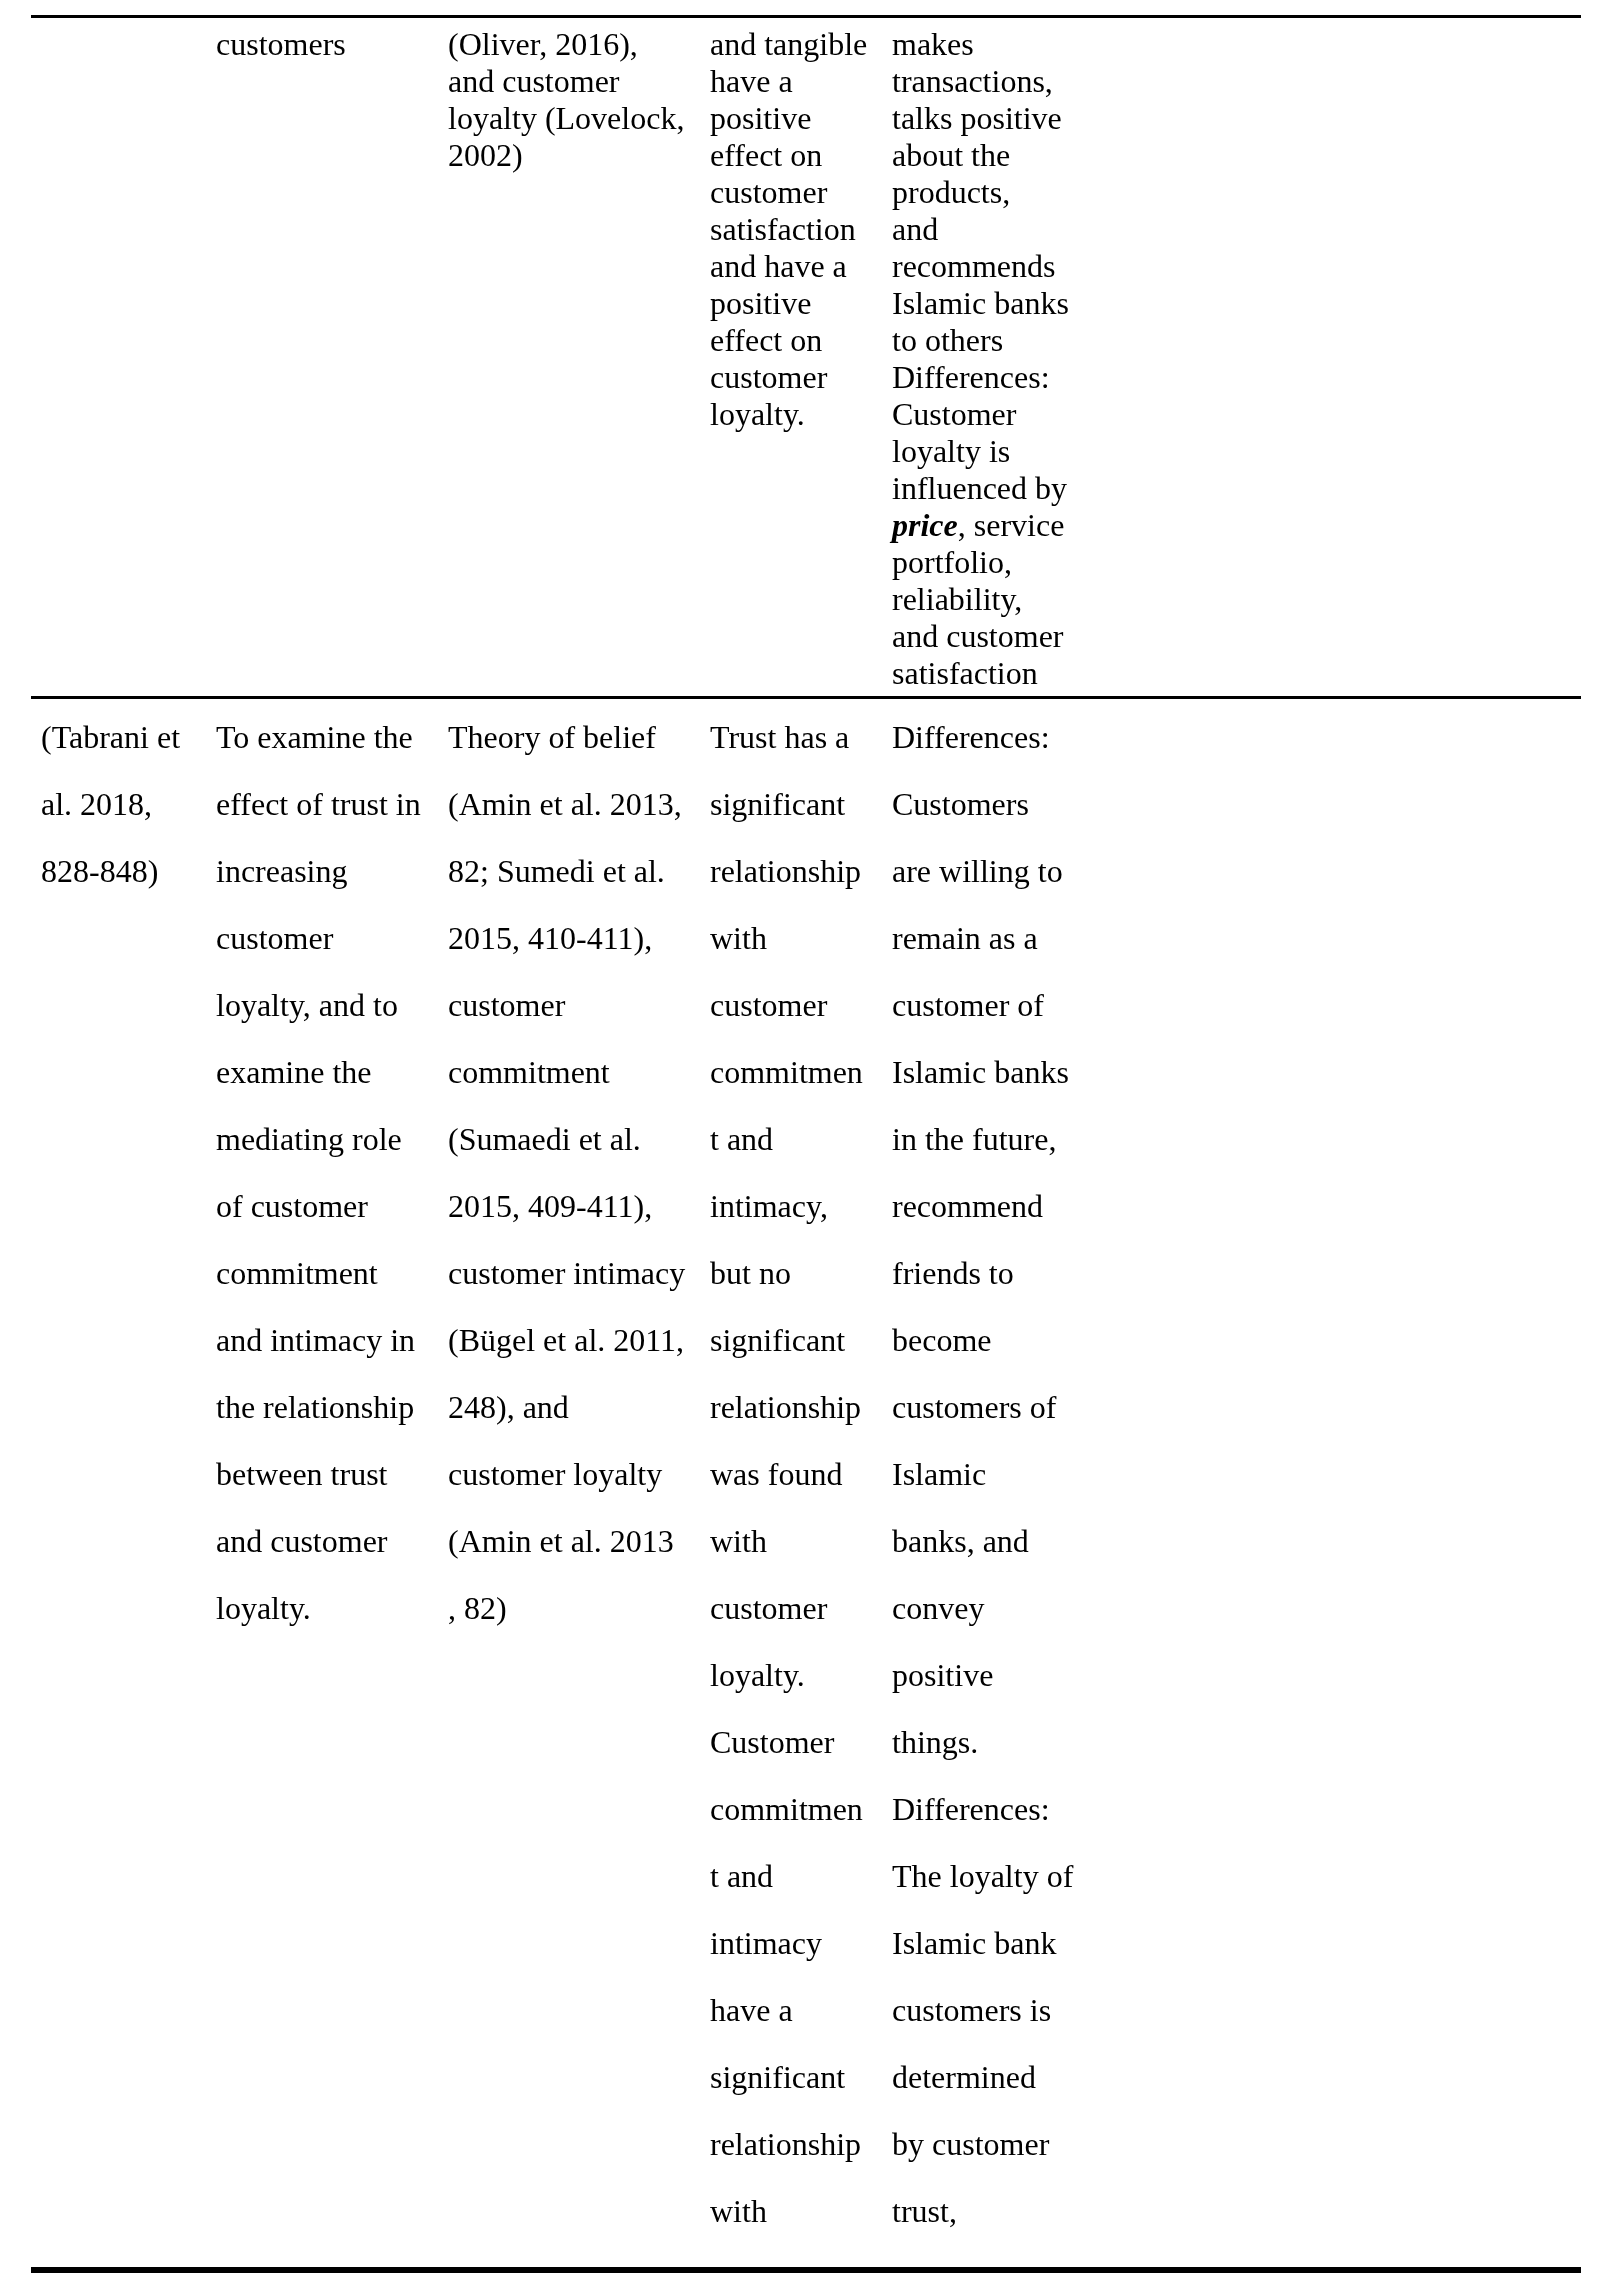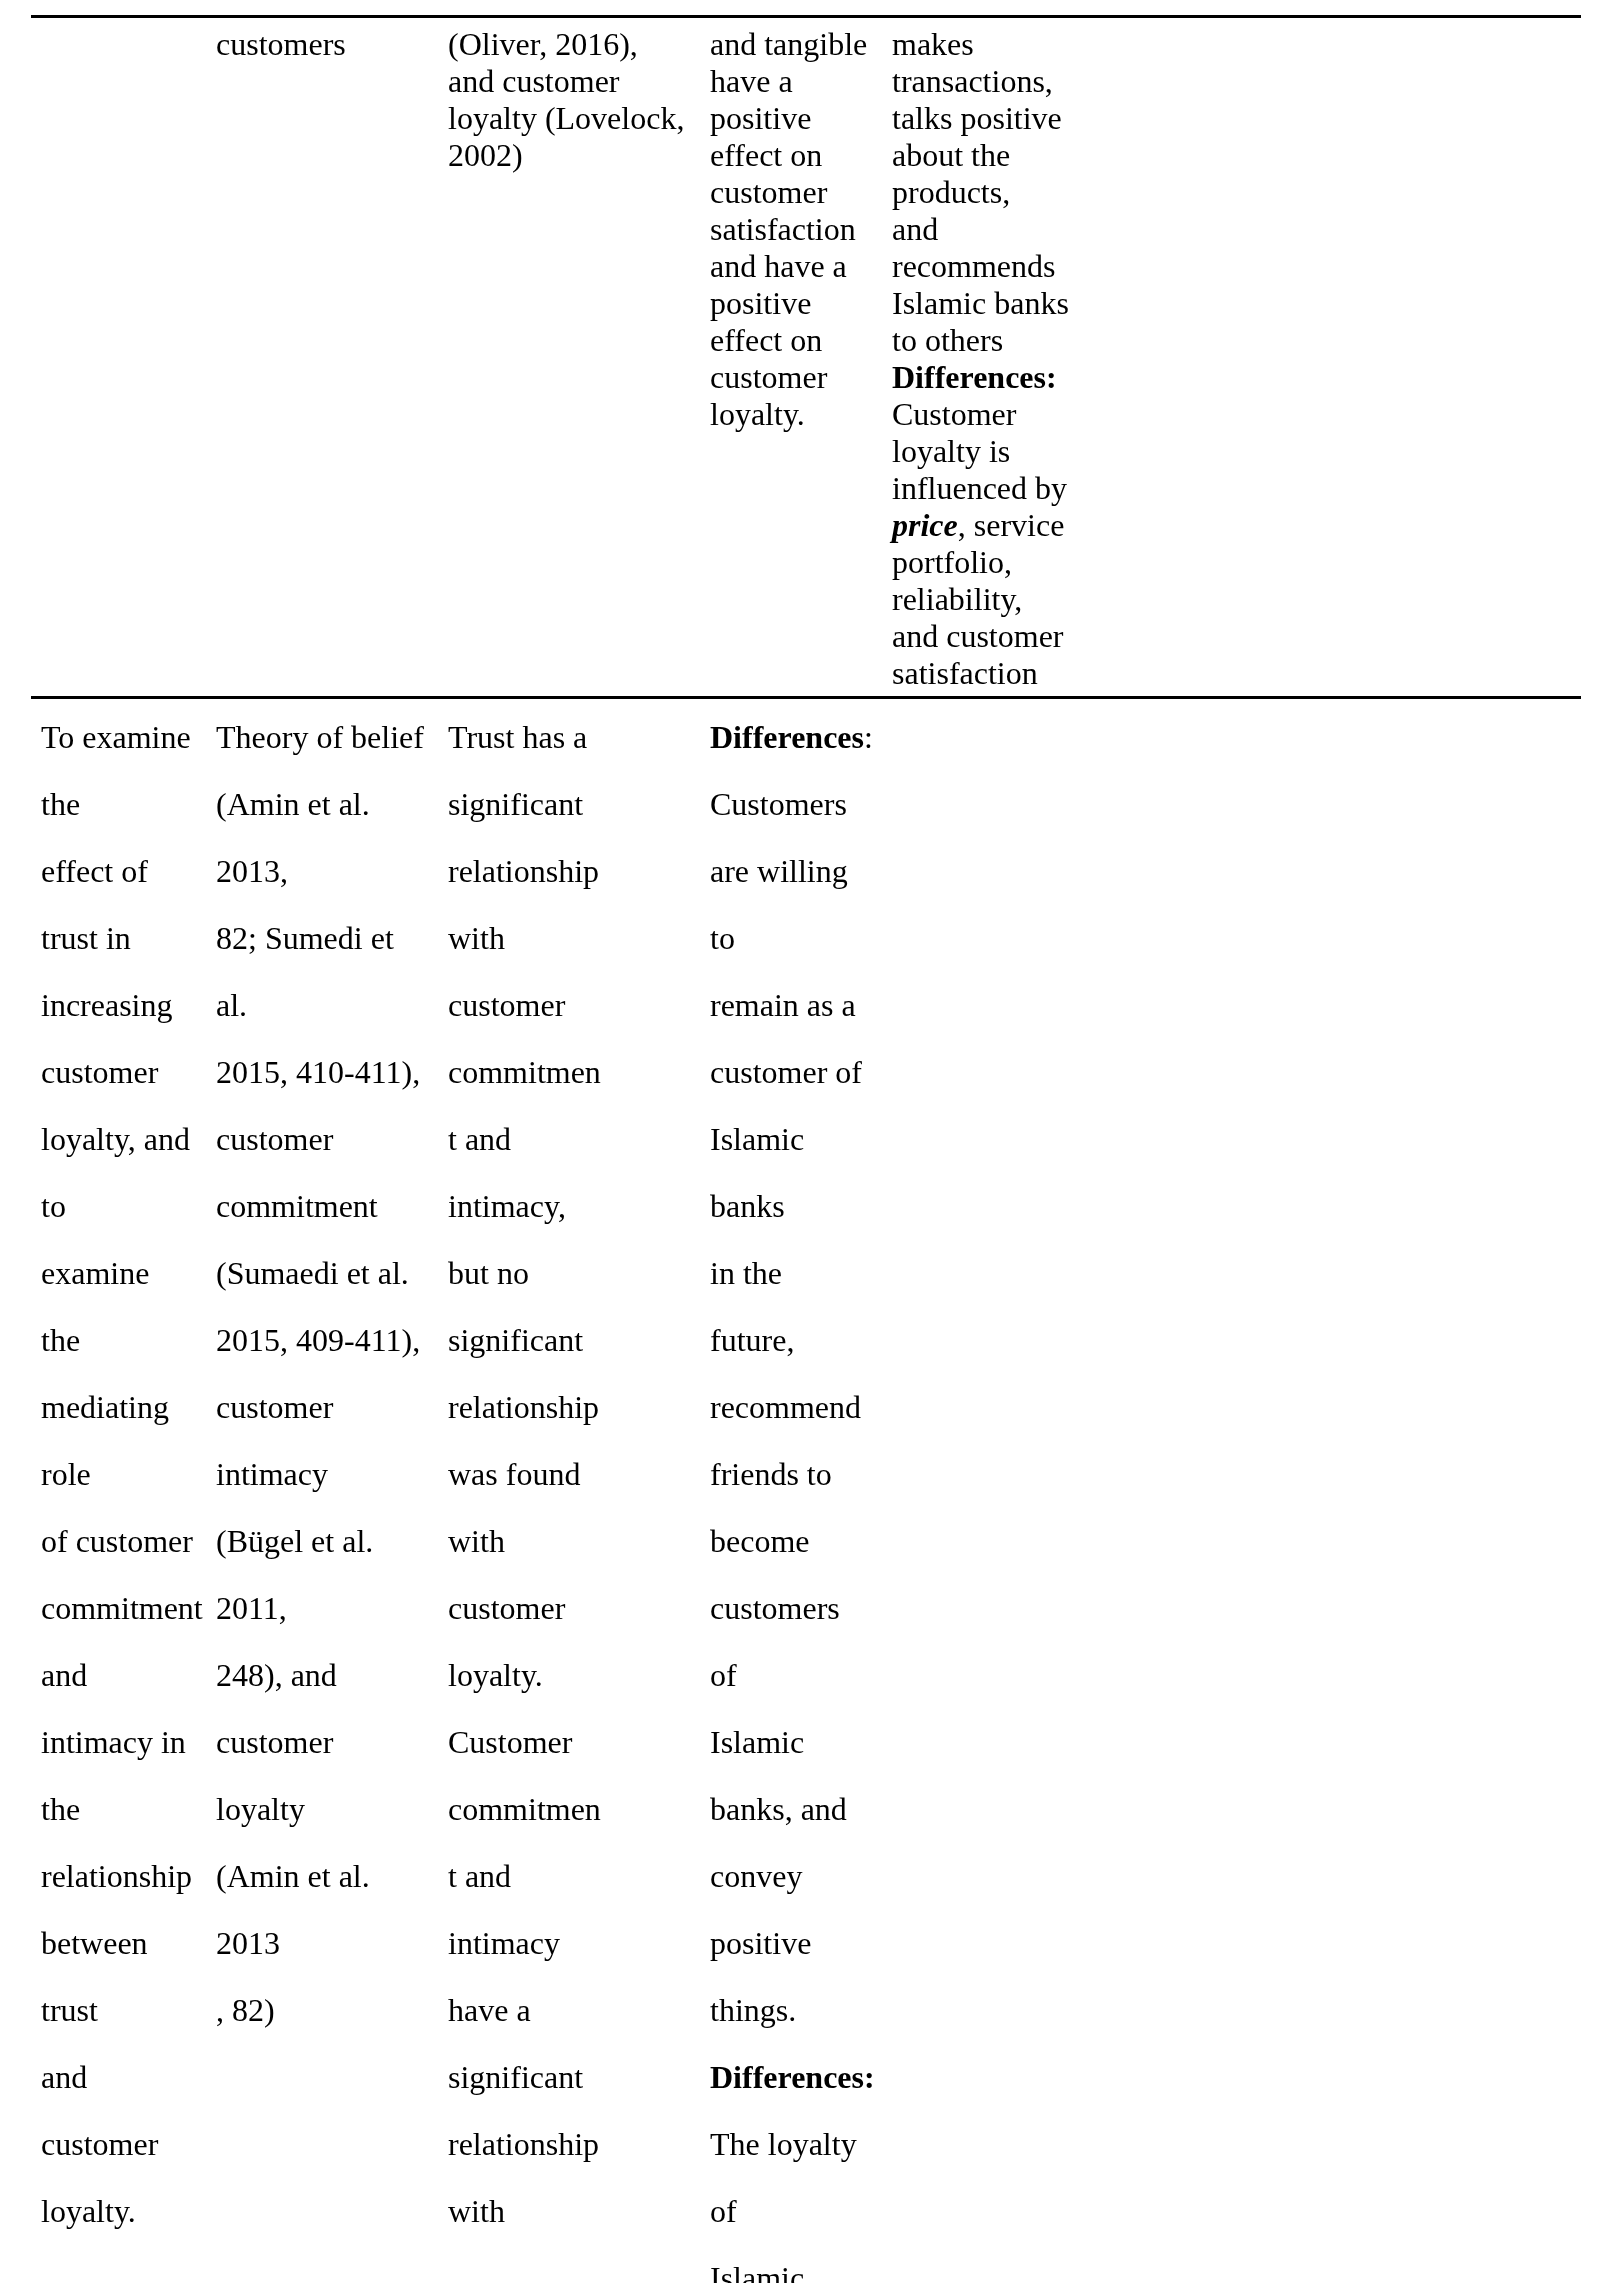--- a/index.html
+++ b/index.html
@@ -24,21 +24,21 @@
     align-items: start;
   }
   .trow.row1 { border-bottom: 3px solid #000; }
   .cell {
     font-size: 32px;
     white-space: pre-line;
     padding: 8px 10px 4px 10px;
   }
   .row1 .cell { line-height: 37px; }
   .row2 .cell { line-height: 67px; padding-top: 5px; padding-bottom: 22px; }
-  .cell strong { font-weight: bold; }
+  .cell strong { font-weight: normal; }
   .cell em { font-style: italic; font-weight: bold; }
 </style>
 </head>
 <body>
 
 <div class="page">
   <div class="lit-table">
 
     <div class="trow row1">
       <div class="cell c1"></div>
@@ -73,20 +73,23 @@
 influenced by
 </span><em>price</em><span>, service
 portfolio,
 reliability,
 and customer
 satisfaction</span></div>
       <div class="cell c6"></div>
     </div>
 
     <div class="trow row2">
+      <div class="cell c1">(Tabrani et
+al. 2018,
+828-848)</div>
       <div class="cell c2">To examine the
 effect of trust in
 increasing
 customer
 loyalty, and to
 examine the
 mediating role
 of customer
 commitment
 and intimacy in

